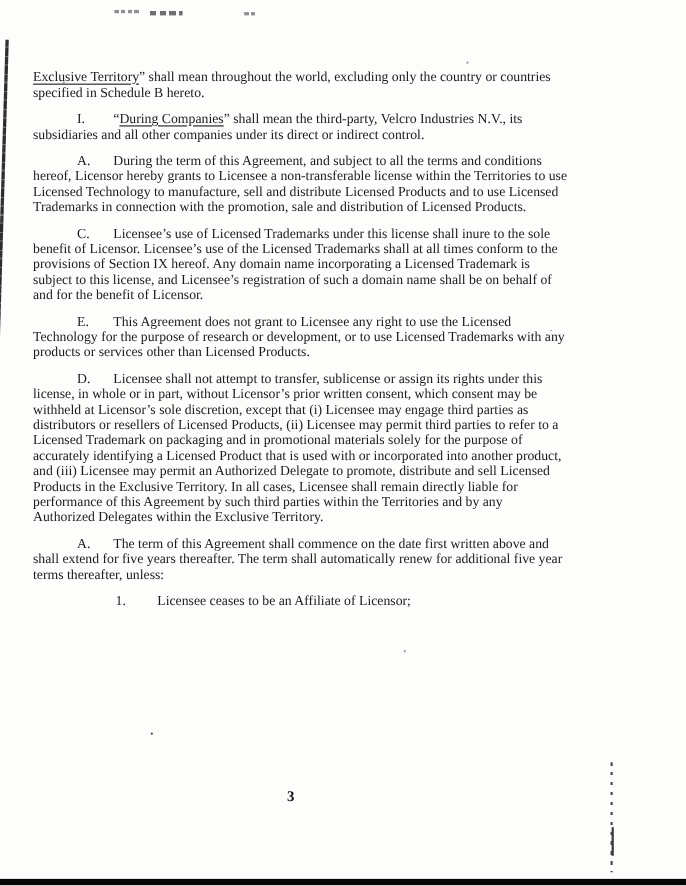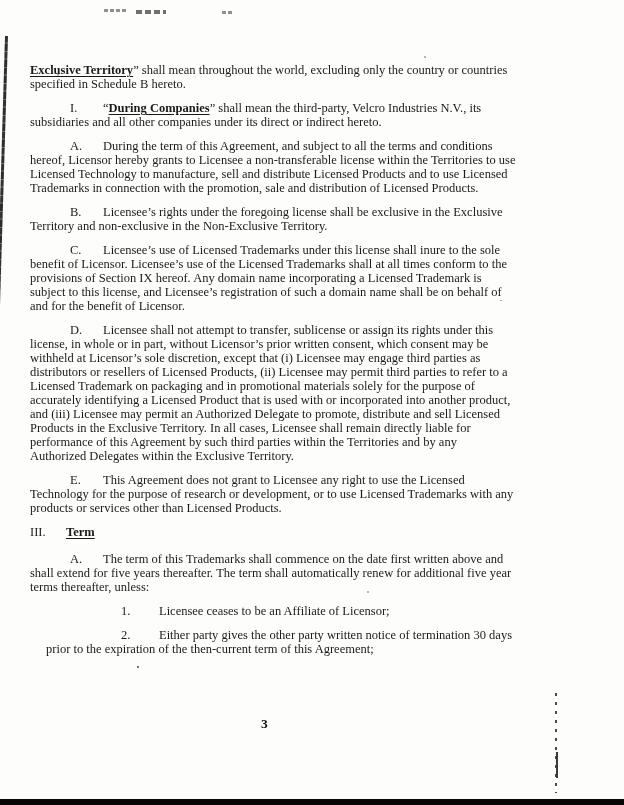--- a/index.html
+++ b/index.html
@@ -16,27 +16,27 @@
     position: absolute;
     left: 30px;
     top: 63px;
     width: 566px;
     font-size: 12.5px;
     line-height: 14px;
   }
   .content p { margin: 0 0 10px 0; }
   p.intro { text-indent: 0; }
   p.sub  { text-indent: 40px; }
-  p.num  { text-indent: 75px; margin-left: 16px; }
+  p.num  { text-indent: 75px; }
   p.head { margin: 2px 0 13px 0; }
   .lbl   { display: inline-block; width: 33px; text-indent: 0; }
   .lbl-n { display: inline-block; width: 38px; text-indent: 0; }
   .lbl-h { display: inline-block; width: 36px; text-indent: 0; }
   .pre { white-space: pre-line; }
-  .u { text-decoration: underline; text-underline-offset: 2px; font-weight: bold; }
+  .u { text-decoration: underline; text-underline-offset: 2px; }
   .pagenum {
     position: absolute;
     left: 261px;
     top: 716px;
     font-size: 13.5px;
     font-weight: 600;
     color: #111;
   }
   
   .left-line {
@@ -85,60 +85,55 @@
   <div class="speck sp3"></div>
   <div class="speck sp4"></div>
   <div class="speck sp5"></div>
 
   <div class="content">
 
     <p class="intro"><span class="u">Exclusive Territory</span><span class="pre">” shall mean throughout the world, excluding only the country or countries
 specified in Schedule B hereto.</span></p>
 
     <p class="sub"><span class="lbl">I.</span><span>“</span><span class="u">During Companies</span><span class="pre">” shall mean the third-party, Velcro Industries N.V., its
-subsidiaries and all other companies under its direct or indirect hereto.</span></p>
+subsidiaries and all other companies under its direct or indirect control.</span></p>
 
 
     <p class="sub"><span class="lbl">A.</span><span class="pre">During the term of this Agreement, and subject to all the terms and conditions
 hereof, Licensor hereby grants to Licensee a non-transferable license within the Territories to use
 Licensed Technology to manufacture, sell and distribute Licensed Products and to use Licensed
 Trademarks in connection with the promotion, sale and distribution of Licensed Products.</span></p>
 
-    <p class="sub"><span class="lbl">B.</span><span class="pre">Licensee’s rights under the foregoing license shall be exclusive in the Exclusive
-Territory and non-exclusive in the Non-Exclusive Territory.</span></p>
 
     <p class="sub"><span class="lbl">C.</span><span class="pre">Licensee’s use of Licensed Trademarks under this license shall inure to the sole
 benefit of Licensor.  Licensee’s use of the Licensed Trademarks shall at all times conform to the
 provisions of Section IX hereof.  Any domain name incorporating a Licensed Trademark is
 subject to this license, and Licensee’s registration of such a domain name shall be on behalf of
 and for the benefit of Licensor.</span></p>
+
+    <p class="sub"><span class="lbl">E.</span><span class="pre">This Agreement does not grant to Licensee any right to use the Licensed
+Technology for the purpose of research or development, or to use Licensed Trademarks with any
+products or services other than Licensed Products.</span></p>
 
     <p class="sub"><span class="lbl">D.</span><span class="pre">Licensee shall not attempt to transfer, sublicense or assign its rights under this
 license, in whole or in part, without Licensor’s prior written consent, which consent may be
 withheld at Licensor’s sole discretion, except that (i) Licensee may engage third parties as
 distributors or resellers of Licensed Products, (ii) Licensee may permit third parties to refer to a
 Licensed Trademark on packaging and in promotional materials solely for the purpose of
 accurately identifying a Licensed Product that is used with or incorporated into another product,
 and (iii) Licensee may permit an Authorized Delegate to promote, distribute and sell Licensed
 Products in the Exclusive Territory.  In all cases, Licensee shall remain directly liable for
 performance of this Agreement by such third parties within the Territories and by any
 Authorized Delegates within the Exclusive Territory.</span></p>
 
-    <p class="sub"><span class="lbl">E.</span><span class="pre">This Agreement does not grant to Licensee any right to use the Licensed
-Technology for the purpose of research or development, or to use Licensed Trademarks with any
-products or services other than Licensed Products.</span></p>
 
-    <p class="head"><span class="lbl-h">III.</span><span class="u">Term</span></p>
-
-    <p class="sub"><span class="lbl">A.</span><span class="pre">The term of this Trademarks shall commence on the date first written above and
+    <p class="sub"><span class="lbl">A.</span><span class="pre">The term of this Agreement shall commence on the date first written above and
 shall extend for five years thereafter.  The term shall automatically renew for additional five year
 terms thereafter, unless:</span></p>
 
     <p class="num"><span class="lbl-n">1.</span><span class="pre">Licensee ceases to be an Affiliate of Licensor;</span></p>
 
-    <p class="num"><span class="lbl-n">2.</span><span class="pre">Either party gives the other party written notice of termination 30 days
-prior to the expiration of the then-current term of this Agreement;</span></p>
 
   </div>
 
   <div class="pagenum">3</div>
 
 </div>
 
 </body></html>

